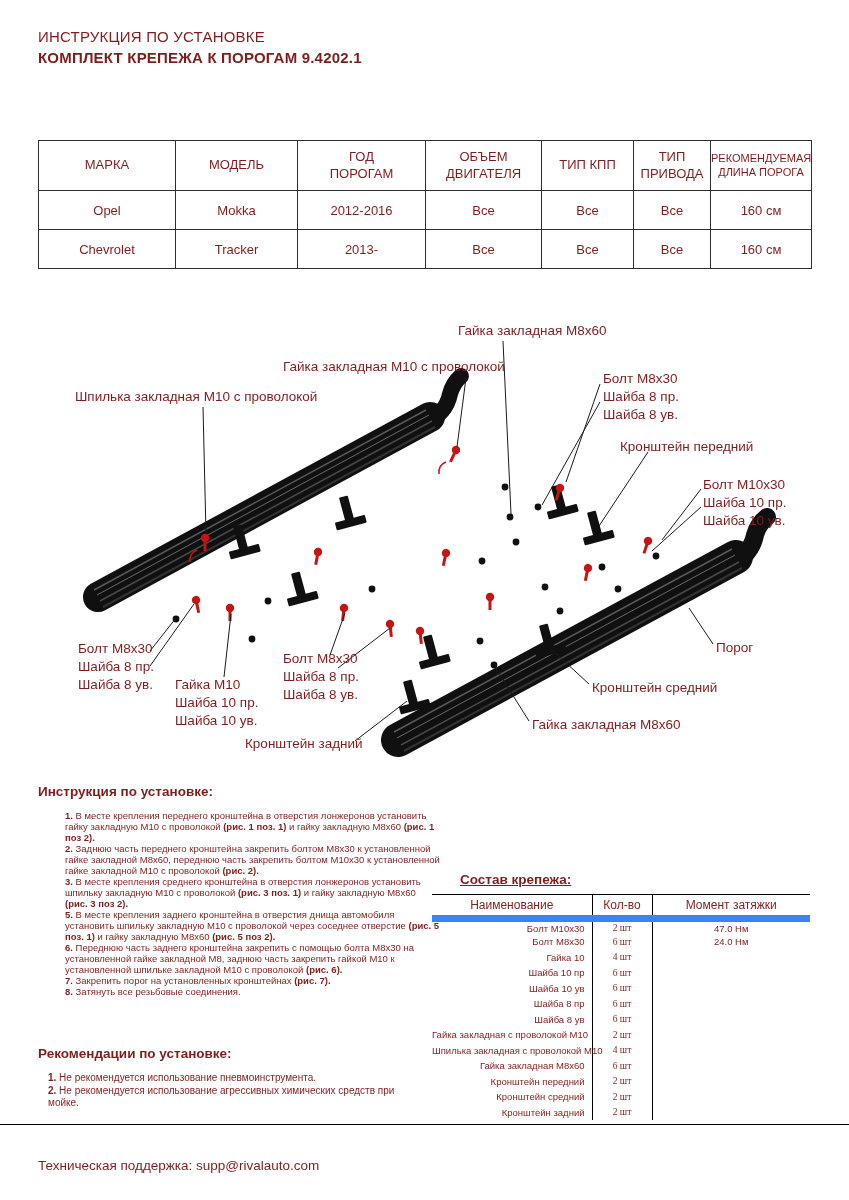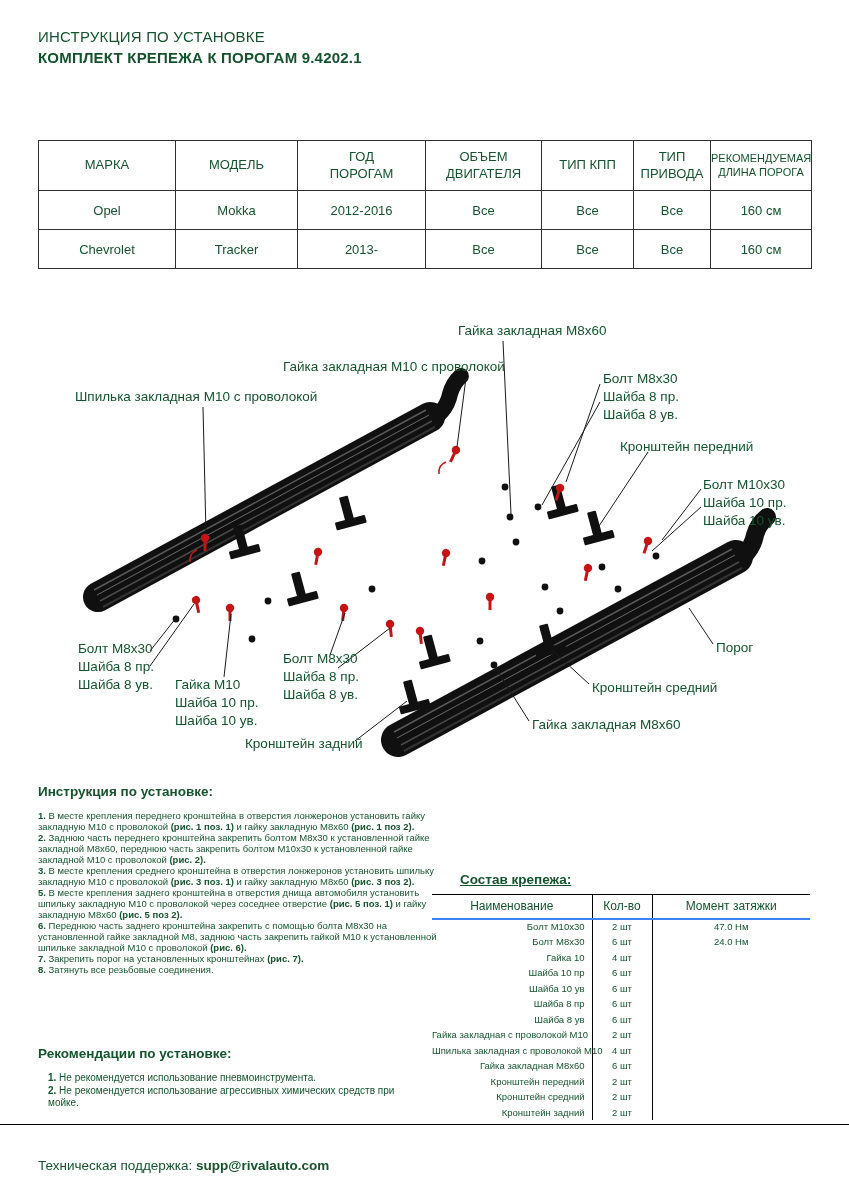--- a/index.html
+++ b/index.html
@@ -1,18 +1,18 @@
 <!DOCTYPE html>
 <html><head>
 <meta charset="utf-8">
 <style>
   * { margin:0; padding:0; box-sizing:border-box; }
   html,body { background:#fff; }
   .page { position:relative; width:849px; height:1200px; background:#fff;
-          font-family:"Liberation Sans", sans-serif; color:#14532d; overflow:hidden; }
+          font-family:"Liberation Sans", sans-serif; color:#7f1d1d; overflow:hidden; }
 
   
   .title-block { position:absolute; left:38px; top:28px; }
   .title-line1 { font-size:15px; letter-spacing:.2px; }
   .title-line2 { font-size:15px; font-weight:bold; margin-top:4px; letter-spacing:.2px; }
 
   
   table.fitment { position:absolute; left:38px; top:140px; width:773px;
                   border-collapse:collapse; table-layout:fixed; }
   table.fitment th, table.fitment td { border:1px solid #2e2e2e; text-align:center;
@@ -25,45 +25,45 @@
   .diagram { position:absolute; left:0; top:315px; width:849px; height:460px; }
   .diagram svg { position:absolute; left:0; top:0; }
   .callout { position:absolute; font-size:13.5px; line-height:1.32; white-space:pre-line; }
 
   
   .sec-title { font-weight:bold; font-size:13.5px; }
 
   
   .install-title { position:absolute; left:38px; top:784px;text-align:right; }
   .install-items { position:absolute; left:38px; top:810px; width:403px; }
-  .inst-item { font-size:9.5px; line-height:11px; }
+  .inst-item { font-size:9.5px; line-height:11px;margin-left:27px; }
 
   
   .components-title { position:absolute; left:460px; top:872px;text-decoration:underline; }
   table.components { position:absolute; left:432px; top:894px; width:378px;
                      border-collapse:collapse; table-layout:fixed; }
-  table.components th { border-top:1px solid #000; border-bottom:2px solid #3b82f6;
+  table.components th { border-top:1px solid #000; border-bottom:7px solid #3b82f6;
                      font-weight:normal; font-size:12px; height:24px; text-align:center; }
   table.components td { font-size:9.5px; height:15.5px; }
   table.components th:nth-child(1), table.components th:nth-child(2),
   table.components td.c-name, table.components td.c-qty { border-right:1px solid #000; }
   table.components td.c-name { text-align:right; padding-right:7px; white-space:nowrap; }
-  table.components td.c-qty { text-align:center; }
+  table.components td.c-qty { text-align:center;font-family:Liberation Serif, serif; }
   table.components td.c-torque { text-align:center; }
 
   
   .rec-title { position:absolute; left:38px; top:1046px; }
   .rec-items { position:absolute; left:48px; top:1072px; width:370px; }
   .rec-item { font-size:10px; line-height:12.5px; }
 
   
   .footer-rule { position:absolute; left:0; right:0; top:1124px; border-top:1px solid #000; }
   .footer-line1 { position:absolute; left:38px; top:1134px; font-size:13.5px; }
   .footer-line2 { position:absolute; left:38px; top:1158px; font-size:13.5px; }
-  .footer-line2 .email { font-weight:bold;margin-top:14px; }
+  .footer-line2 .email { font-weight:normal;margin-top:14px; }
 </style>
 </head>
 <body>
 
 <div class="page">
 
   <div class="title-block">
     <div class="title-line1">ИНСТРУКЦИЯ ПО УСТАНОВКЕ</div>
     <div class="title-line2">КОМПЛЕКТ КРЕПЕЖА К ПОРОГАМ 9.4202.1</div>
   </div>

